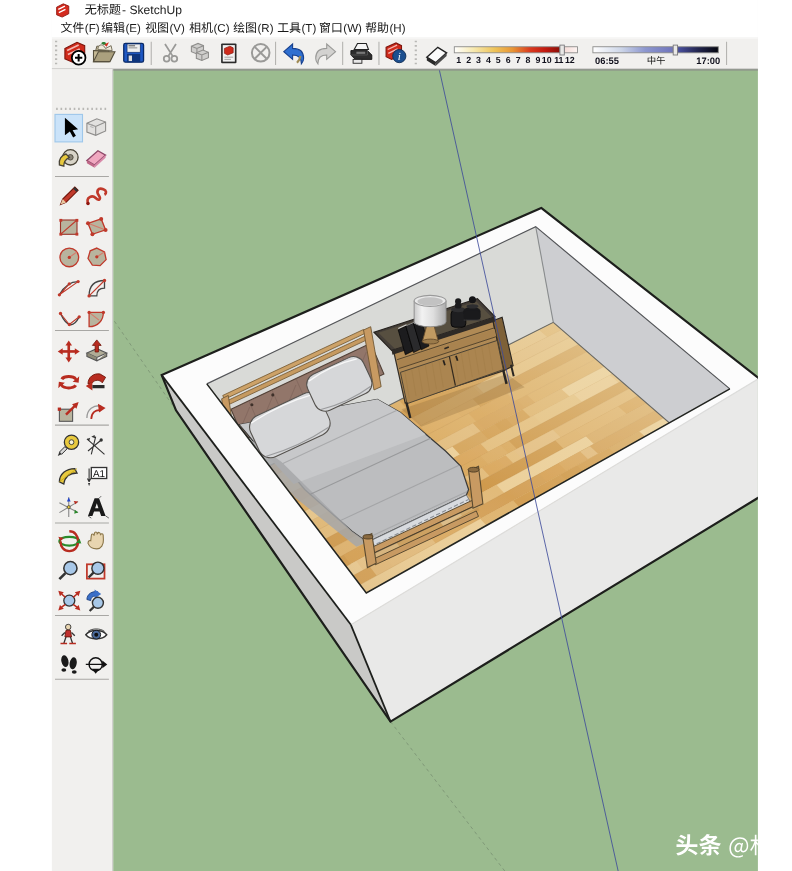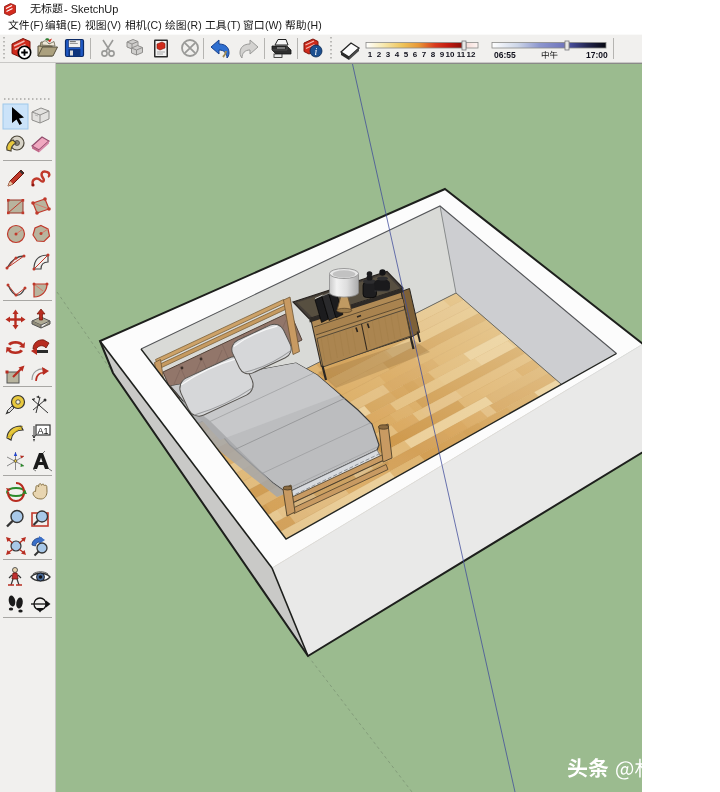--- a/index.html
+++ b/index.html
@@ -1,15 +1,15 @@
 <!DOCTYPE html>
 <html><head><meta charset="utf-8">
 <style>
 html,body{margin:0;padding:0;background:#fff;}
-#page{position:relative;width:642px;height:792px;overflow:hidden;font-family:"Liberation Sans",sans-serif;}
+#page{position:relative;width:642px;height:792px;overflow:hidden;font-family:"Liberation Sans",sans-serif;padding-left:47px;}
 </style></head>
 <body>
 <div id="page">
 <svg width="720" height="792" viewBox="0 0 720 792" shape-rendering="auto">
 <rect x="0" y="0" width="720" height="792" fill="#f1f0ee"></rect>
 <rect x="0" y="0" width="720" height="34" fill="#ffffff"></rect>
 <g transform="translate(4,3)">
 <path d="M0.5 3.5 L6.5 0.5 L11.5 2.5 L11.5 9.5 L5.5 12.5 L0.5 10.5 Z" fill="#d42b1e" stroke="#8f1710" stroke-width="0.8"></path>
 <path d="M2 5.5 L8 2.5 M2.5 8.5 L8.5 5.5" stroke="#ffffff" stroke-width="1.2" fill="none"></path>
 </g>

